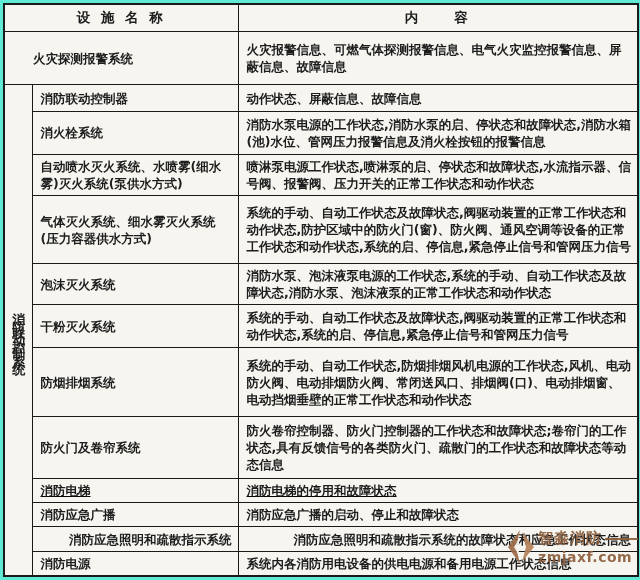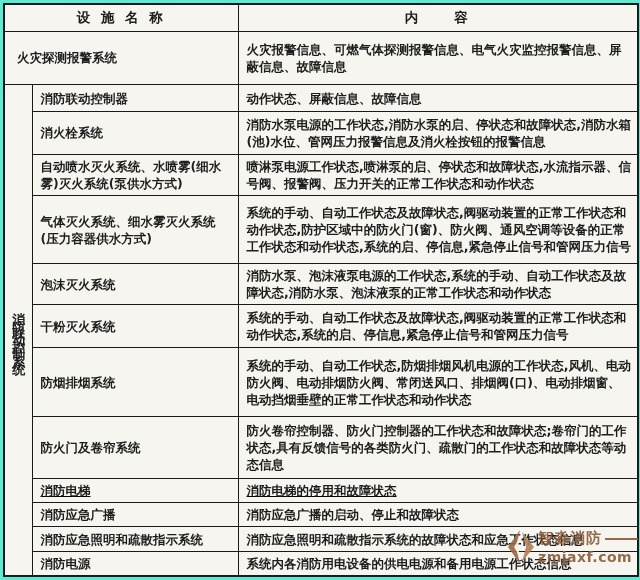--- a/index.html
+++ b/index.html
@@ -49,40 +49,40 @@
     letter-spacing: 7px;
     margin: 0 auto;
     color: #1d1d1d;
   }
   td.fac {
     font-size: 12.5px;
     line-height: 17px;
     padding: 3px 6px 3px 8px;
     vertical-align: middle;
   }
-  td.fac.span2 { padding-left: 12px; font-family: Liberation Serif, serif; }
+  td.fac.span2 { padding-left: 28px; }
   td.con {
     font-size: 12.5px;
     line-height: 17px;
     padding: 3px 6px 3px 8px;
     vertical-align: middle;
   }
   tr.rh  { height: 22px; }
   tr.r0  { height: 53px; }
   tr.r1  { height: 26px; }
   tr.r2  { height: 43px; }
   tr.r3  { height: 32px; }
   tr.r4  { height: 67px; }
   tr.r5  { height: 29px; }
   tr.r6  { height: 42px; padding-left: 44px; }
   tr.r7  { height: 69px; }
   tr.r8  { height: 61px; }
   tr.r9  { height: 24px; text-decoration: underline; }
   tr.r10 { height: 24px; }
-  tr.r11 { height: 24px; }
+  tr.r11 { height: 24px; text-align: right; }
   tr.r12 { height: 20px; }
   
   .watermark {
     position: absolute;
     left: 506px; top: 529px;
     width: 132px;
     opacity: 0.92;
     pointer-events: none;
   }
   .wm-row {

